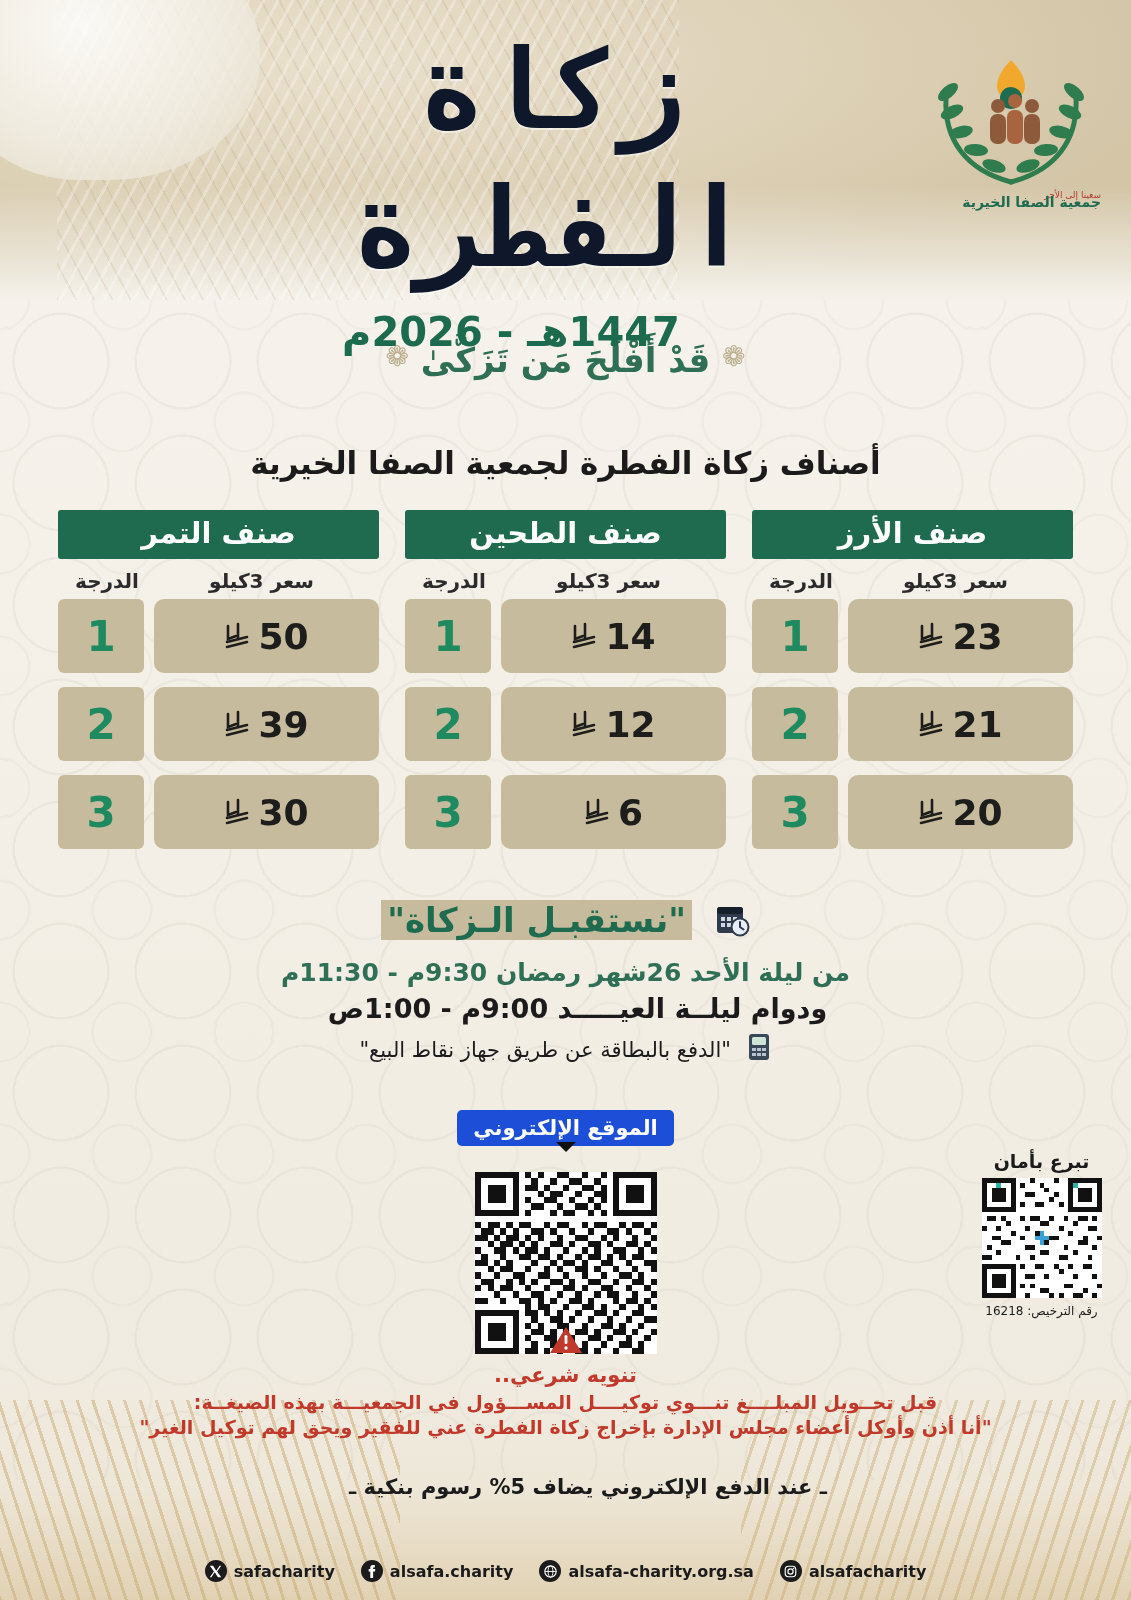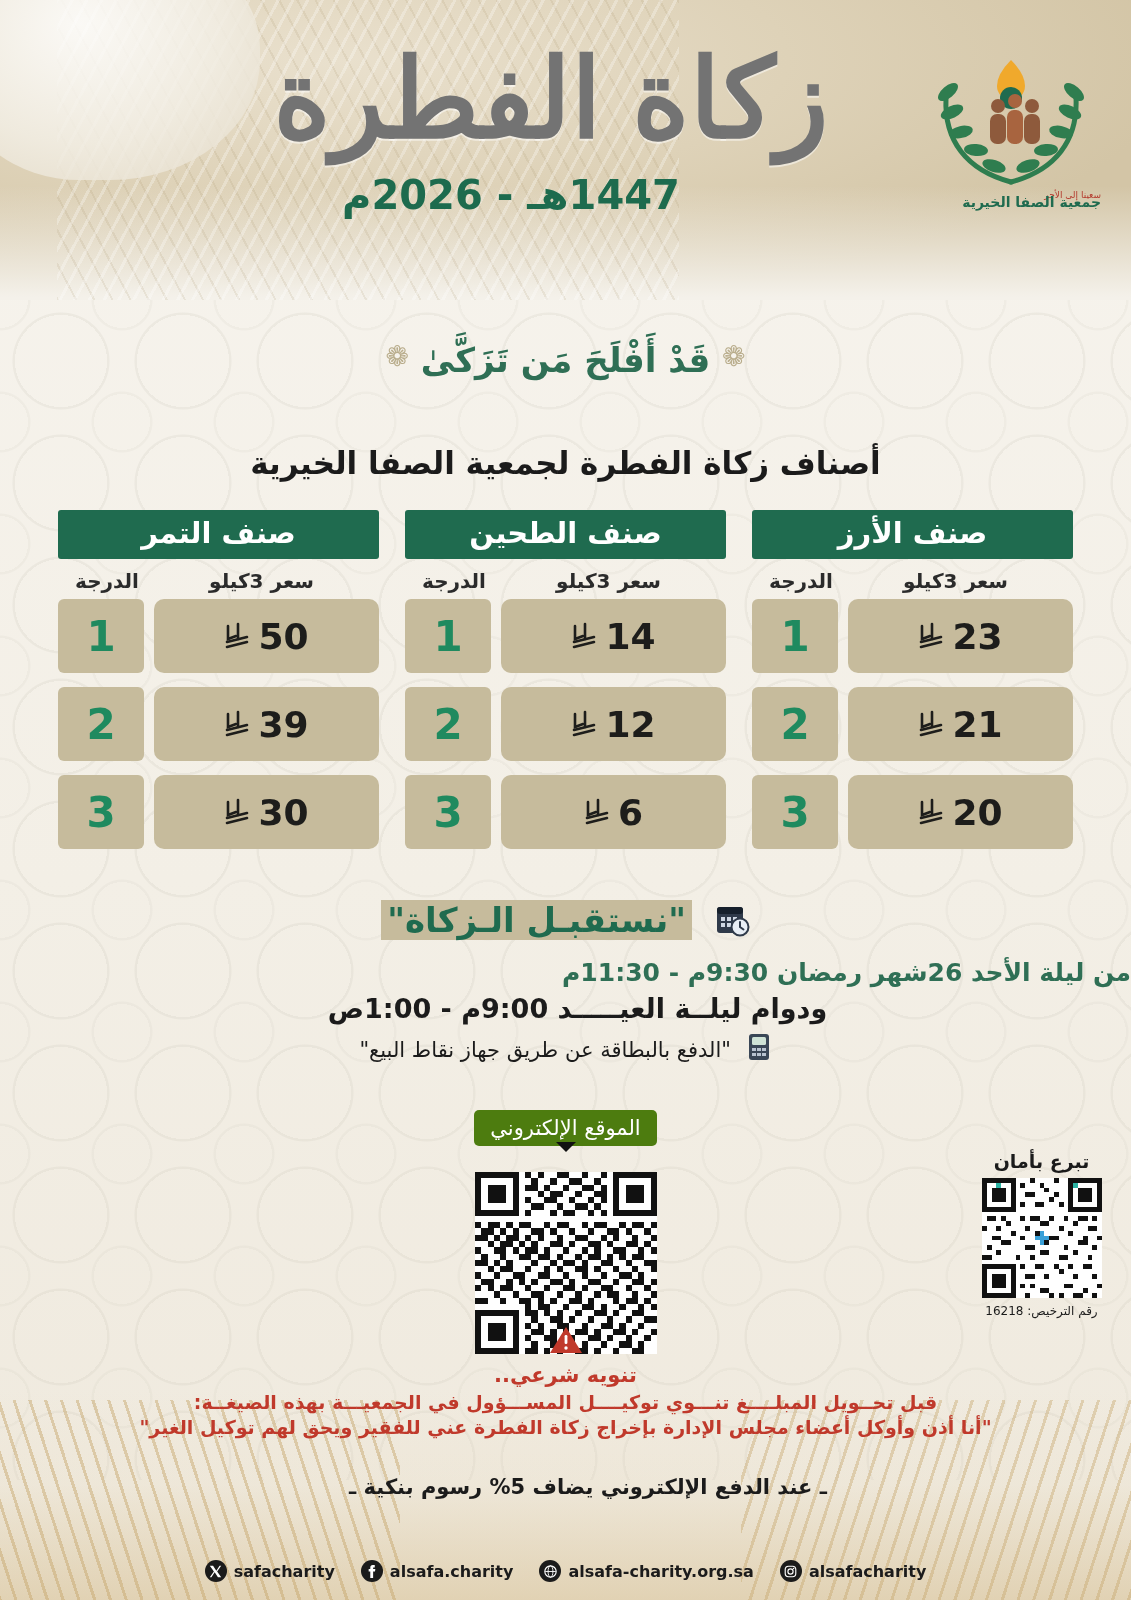--- a/index.html
+++ b/index.html
@@ -86,22 +86,22 @@
   .logo .wreath svg { width: 170px; height: 150px; display: block; }
   .logo .name {
     font-size: 14px; color: #1f6b4f; font-weight: bold; margin-top: -6px;
     letter-spacing: .5px;
   }
   .logo .slogan { font-size: 9px; color: #b43b2e; }
 
   
   .title-wrap { position: absolute; right: 230px; top: 30px; text-align: center; z-index: 5; width: 700px;}
   .title-main {
-    font-size: 110px; font-weight: bold; color: #737373;
-    font-family: Liberation Sans, sans-serif;
+    font-size: 110px; font-weight: bold; color: #0f172a;
+    font-family: Liberation Mono, monospace;
     line-height: 1.25; text-shadow: 0 2px 0 rgba(255,255,255,.5);
     direction: rtl;
   }
   .title-year {
     font-size: 40px; font-weight: bold; color: #1d6b4e; margin-top: 4px;
     transform: translateX(-40px);
   }
 
   
   .ayah {
@@ -148,30 +148,30 @@
   
   .recv { position: absolute; top: 900px; left: 0; right: 0; text-align: center; z-index: 4; }
   .recv-title {
     font-size: 34px; font-weight: bold; color: #1f6b4f;
     display: inline-block; position: relative;
   }
   .recv-title .hl {
     background: #c6bb9c; padding: 0 6px;
   }
   .cal-icon { display:inline-block; vertical-align: -6px; margin-left: 10px; }
-  .recv-line1 { font-size: 25px; font-weight: bold; color: #2f6f55; margin-top: 12px; text-align: right; }
+  .recv-line1 { font-size: 25px; font-weight: bold; color: #2f6f55; margin-top: 12px; }
   .recv-line2 { font-size: 27px; font-weight: bold; color: #1b1b1b; margin-top: 6px; padding-left: 24px; }
   .recv-pos { font-size: 21px; color: #1b1b1b; margin-top: 8px; }
   .pos-icon { display:inline-block; vertical-align:-5px; margin-left: 8px;}
 
   
   .qr-main { position: absolute; top: 1110px; left: 0; right: 0; text-align: center; z-index: 4; }
   .qr-label {
-    display: inline-block; background: #4d7c0f; color: #fff;
-    font-size: 21px; font-weight: normal; padding: 6px 16px; border-radius: 5px;
+    display: inline-block; background: #1d4ed8; color: #fff;
+    font-size: 21px; font-weight: bold; padding: 6px 16px; border-radius: 5px;
     position: relative;
   }
   .qr-label:after {
     content: ""; position: absolute; left: 50%; transform: translateX(-50%);
     bottom: -16px; border: 10px solid transparent; border-top-color: #111;
   }
   .qr-big { width: 182px; height: 182px; margin: 26px auto 0; }
 
   .qr-side { position: absolute; right: 22px; top: 1150px; width: 135px; text-align: center; z-index: 5;}
   .qr-side .cap { font-size: 19px; font-weight: bold; color: #1b1b1b; margin-bottom: 6px; }

